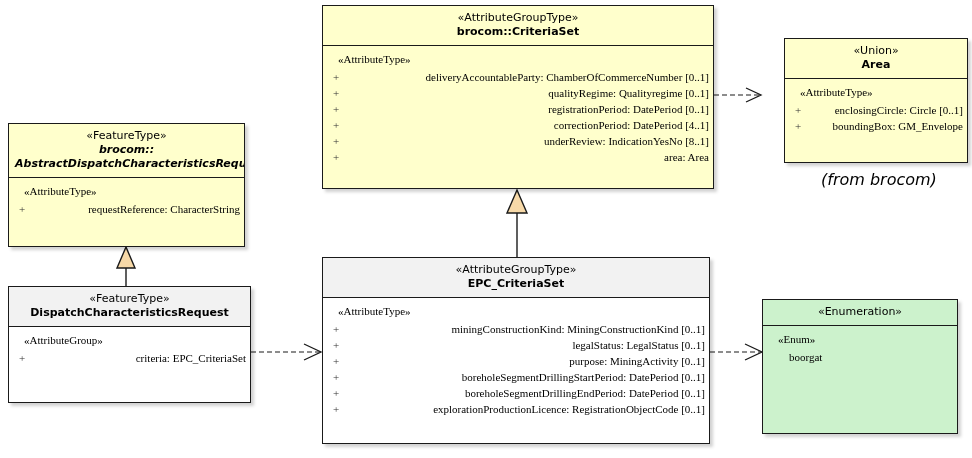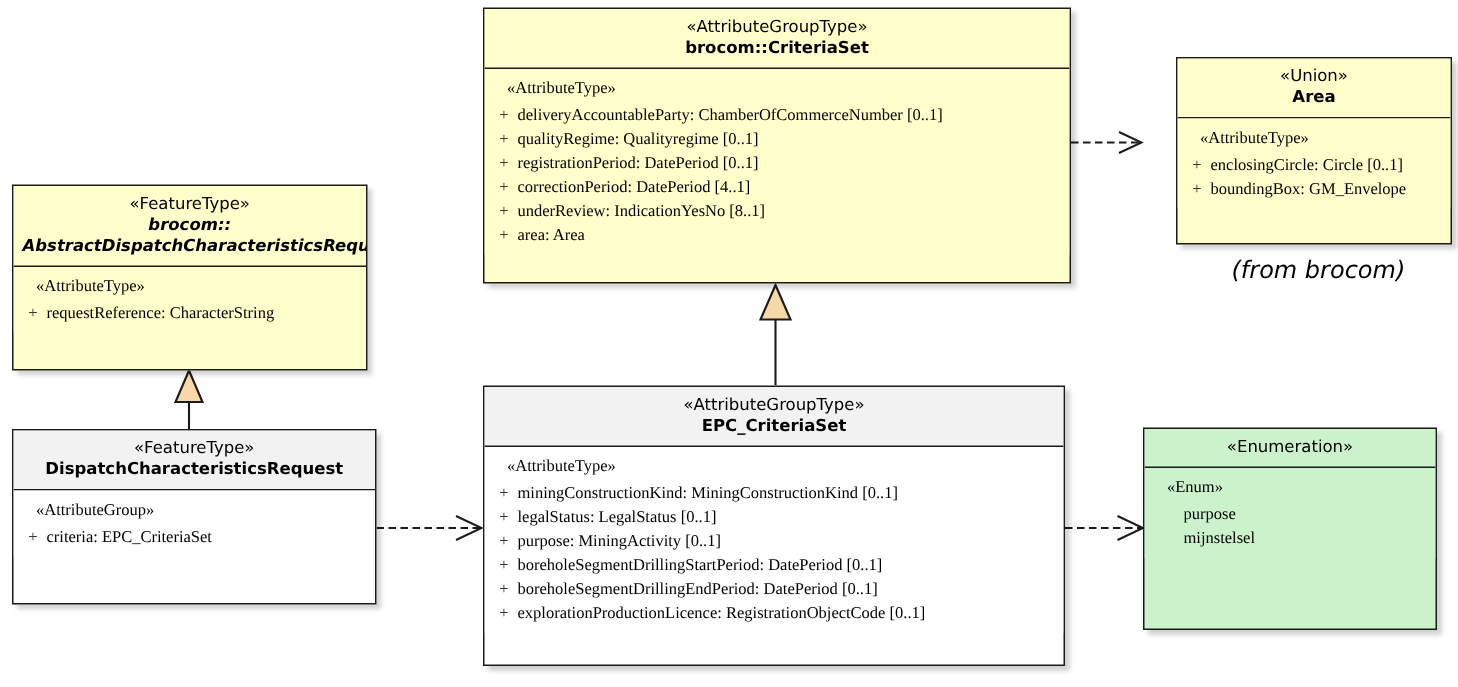--- a/index.html
+++ b/index.html
@@ -94,20 +94,21 @@
     white-space: nowrap;
   }
   .attr-row .vis {
     width: 18px;
     flex: 0 0 18px;
     text-align: center;
     color: #333;
   }
   .attr-row .atext {
     flex: 1 1 auto;
+    text-align: right;
   }
   .enum-row {
     line-height: 16px;
     font-size: 11px;
     padding-left: 22px;
     white-space: nowrap;
   }
 
   .note-label {
     position: absolute;
@@ -259,24 +260,23 @@
         <span class="vis">+</span>
         <span class="atext">boreholeSegmentDrillingEndPeriod: DatePeriod [0..1]</span>
       </div>
       <div class="attr-row">
         <span class="vis">+</span>
         <span class="atext">explorationProductionLicence: RegistrationObjectCode [0..1]</span>
       </div>
     </div>
   </div>
 
-  <div class="uml-box green" style="left:762px; top:285px; width:196px; height:135px;">
+  <div class="uml-box green" style="left:762px; top:299px; width:196px; height:135px;">
     <div class="hdr">
       <span class="stereotype">«Enumeration»</span>
     </div>
     <div class="bdy">
       <span class="group-stereotype">«Enum»</span>
-      <div class="enum-row">purpose</div>
-      <div class="enum-row">mijnstelsel</div>
+      <div class="enum-row">boorgat</div>
     </div>
   </div>
 
 </div>
 
 </body></html>

